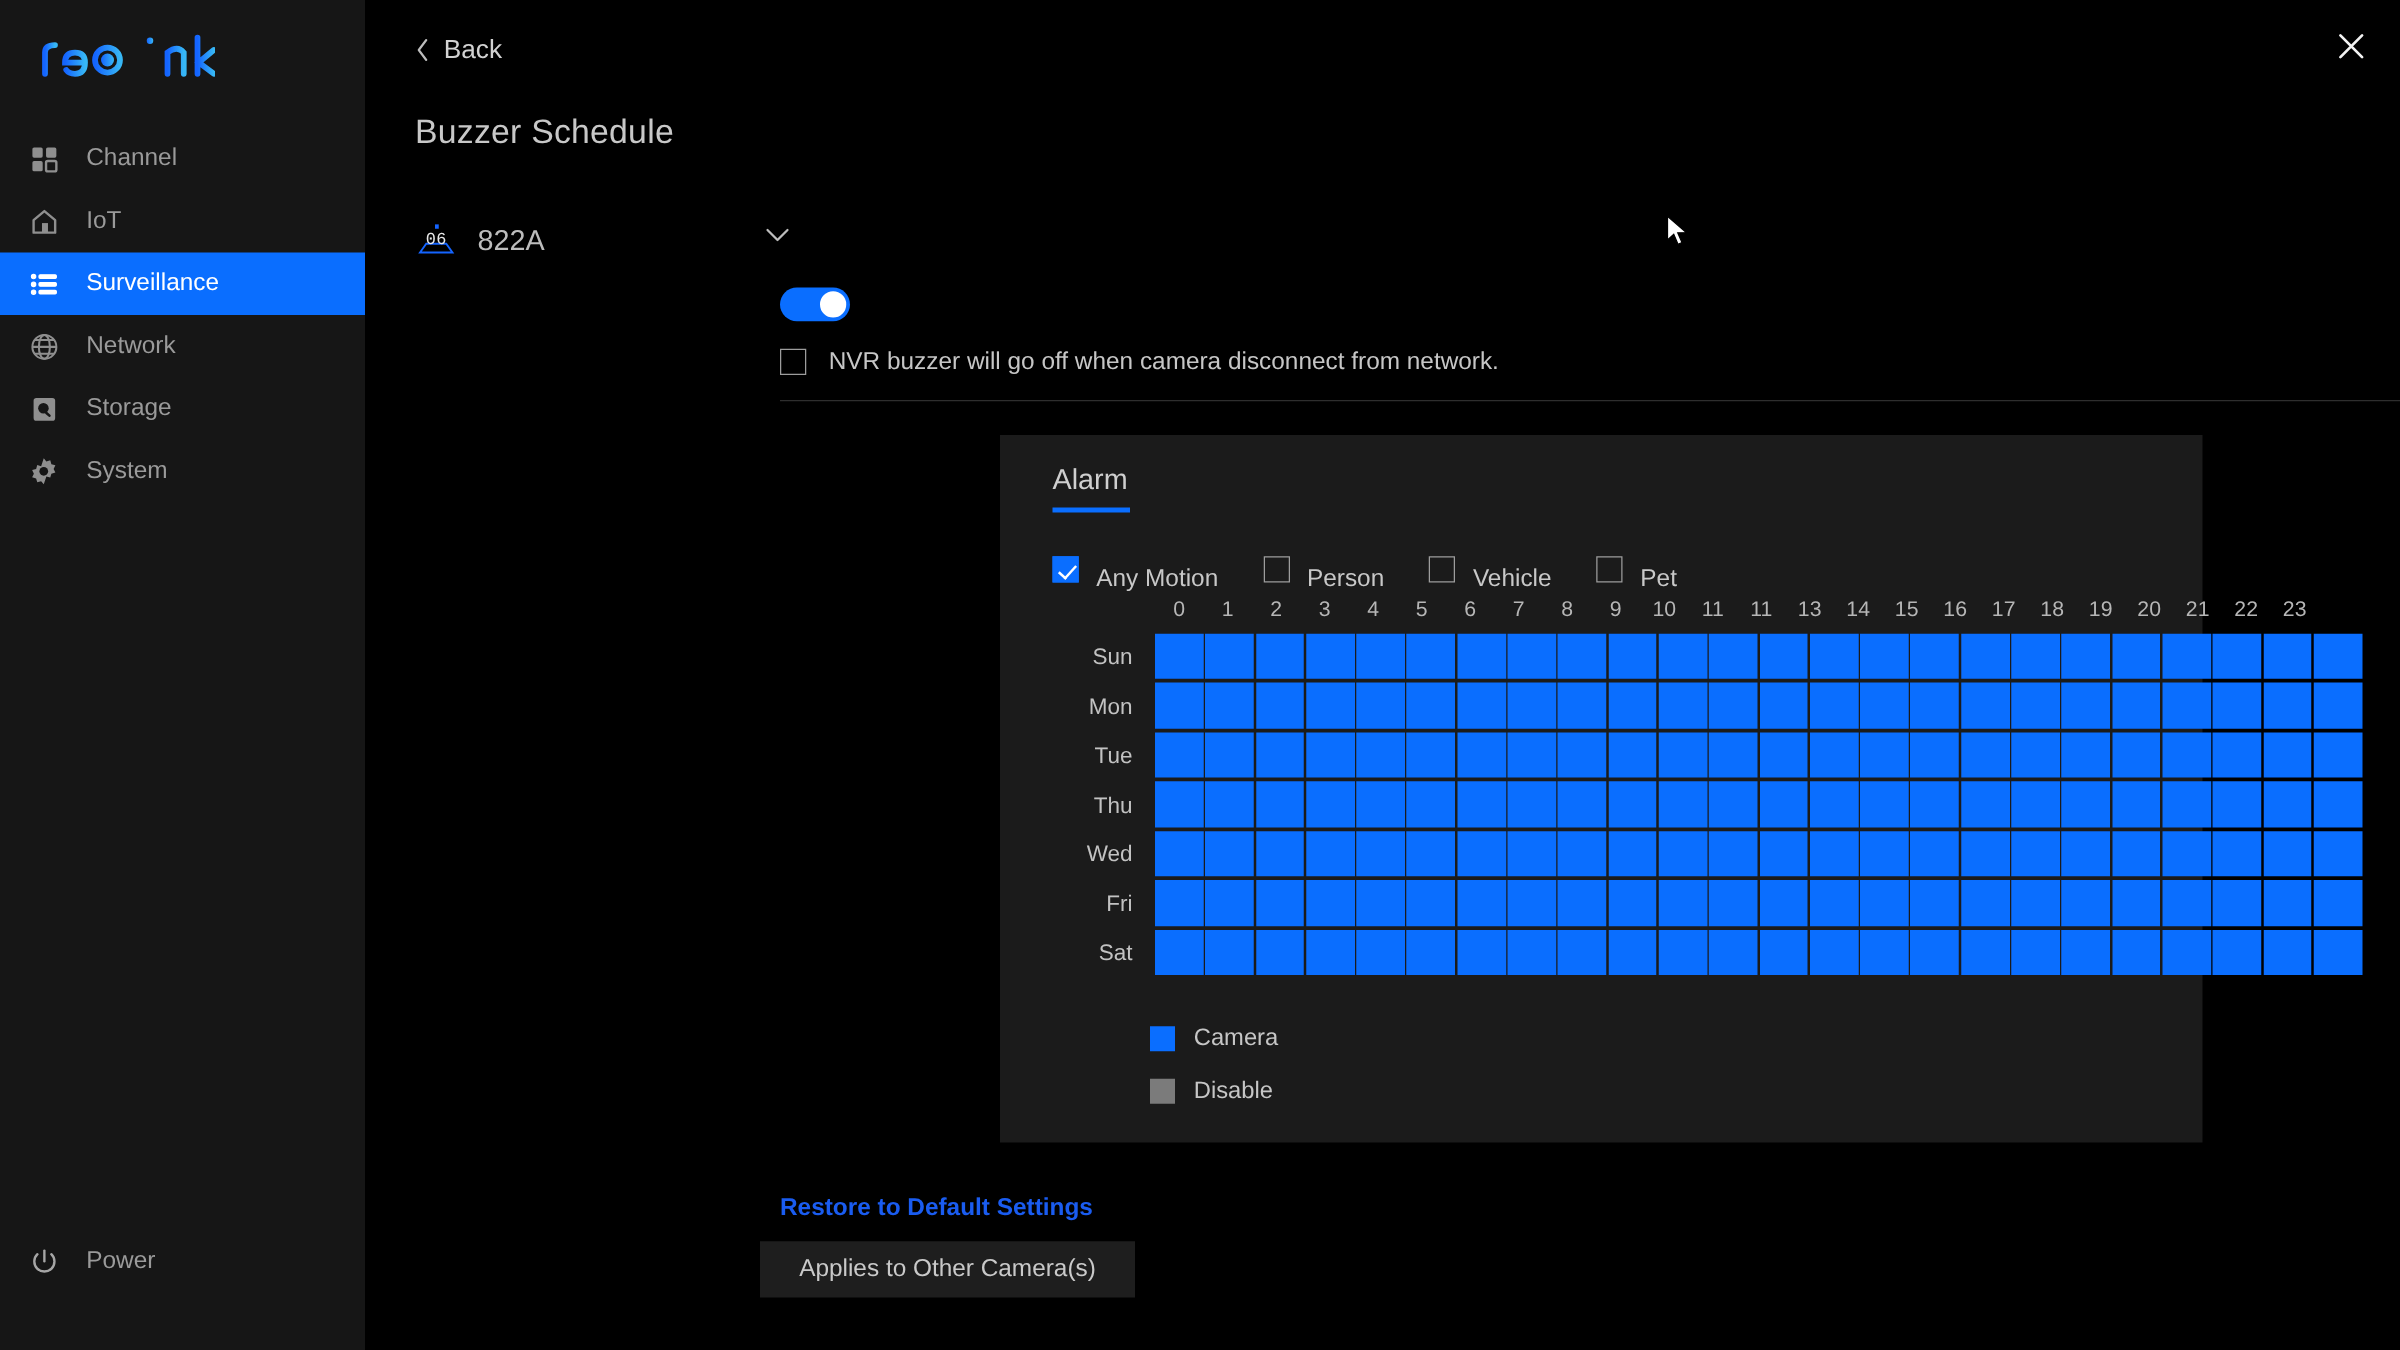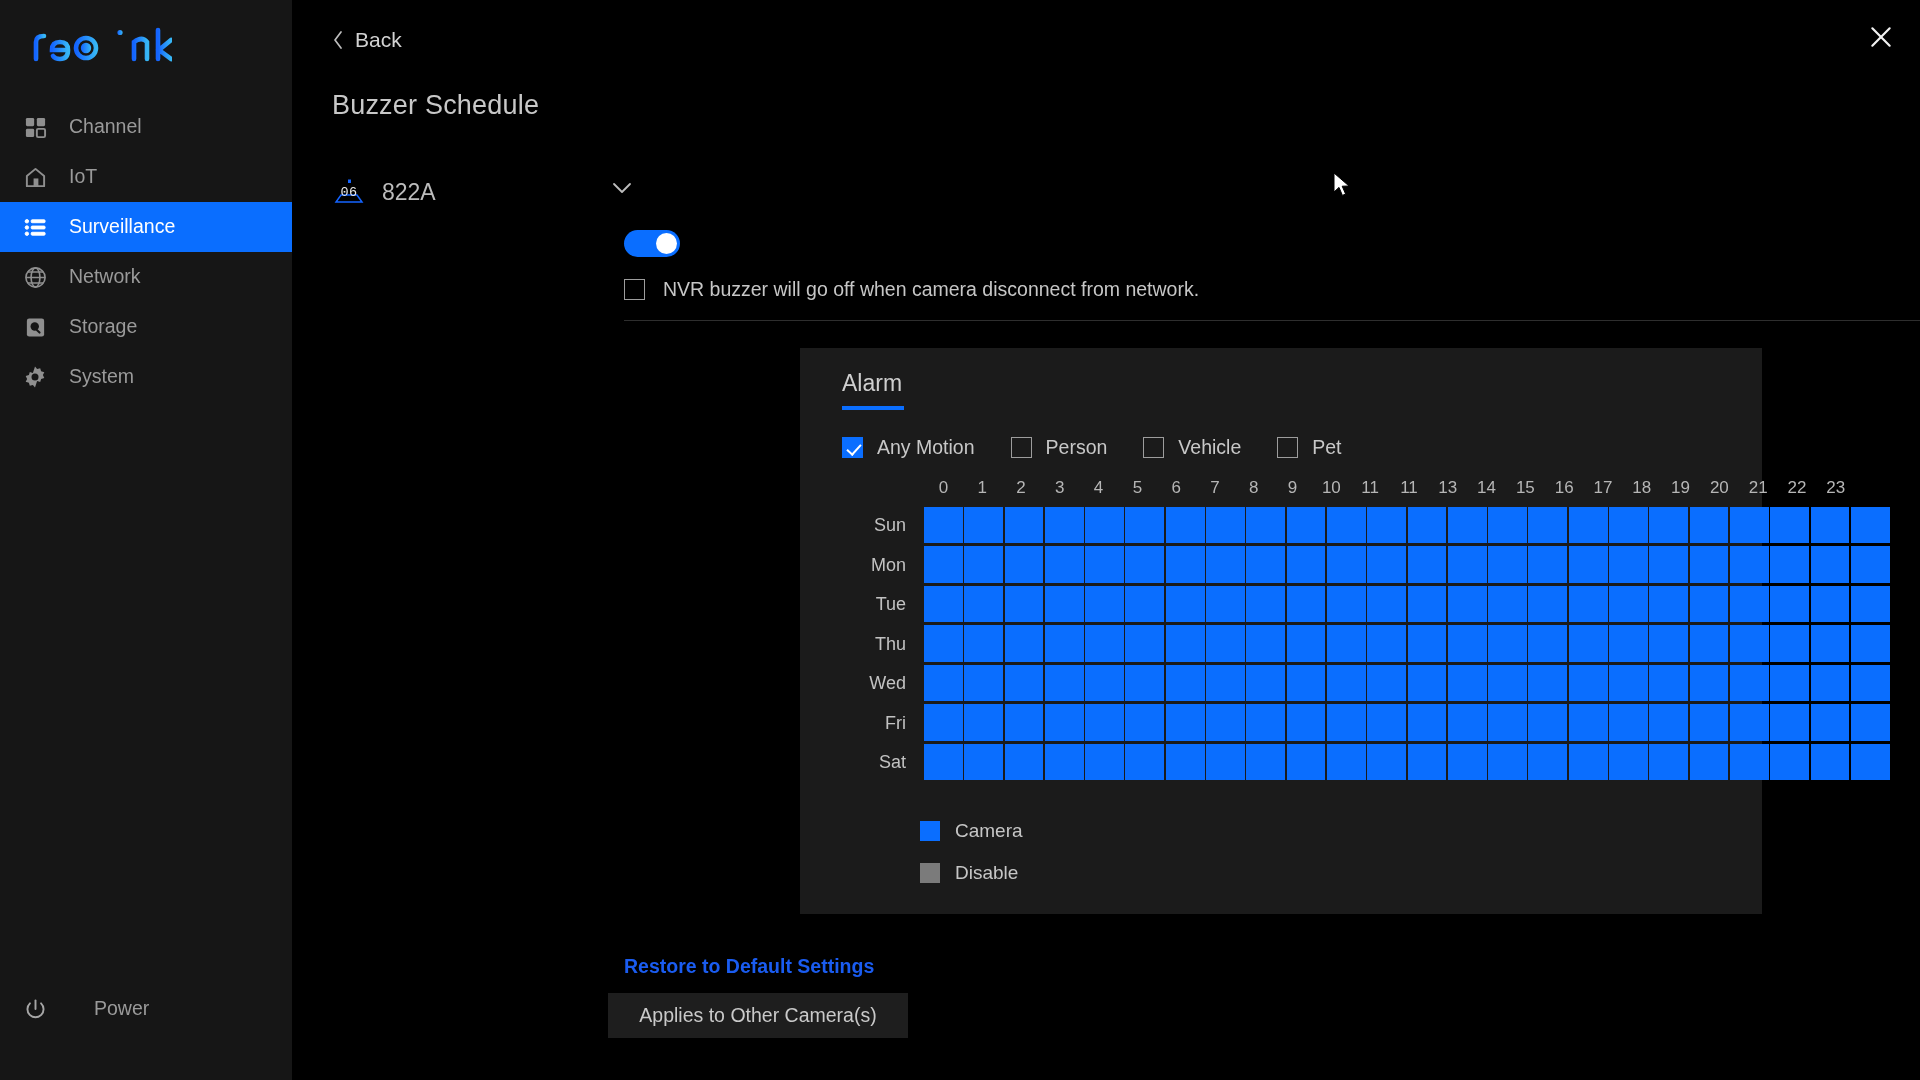--- a/index.html
+++ b/index.html
@@ -42,21 +42,20 @@
     background: #0a6eff;
     color: #ffffff;
   }
   .nav-item.active .nav-ico svg { fill: #fff; stroke: #fff; }
   .nav-label { line-height: 1; }
 
   #power-item {
     position: absolute;
     left: 0; bottom: 46px;
     width: 292px;
-    gap: 25px;
   }
 
   
   #main {
     flex: 1 1 auto;
     position: relative;
     background: #000;
     height: 1080px;
   }
 
@@ -186,20 +185,21 @@
     display: flex; align-items: center;
   }
   .filter {
     display: flex; align-items: center;
     margin-right: 36px;
     cursor: pointer; user-select: none;
   }
   .filter .flabel {
     color: #c8c8c8; font-size: 19.5px;
     margin-left: 14px;
+    margin-top: 16px;
   }
 
   
   #grid-wrap {
     position: absolute; left: 42px; top: 130px;
   }
   #hours-row {
     display: flex;
     margin-left: 82px;
     margin-bottom: 8px;

